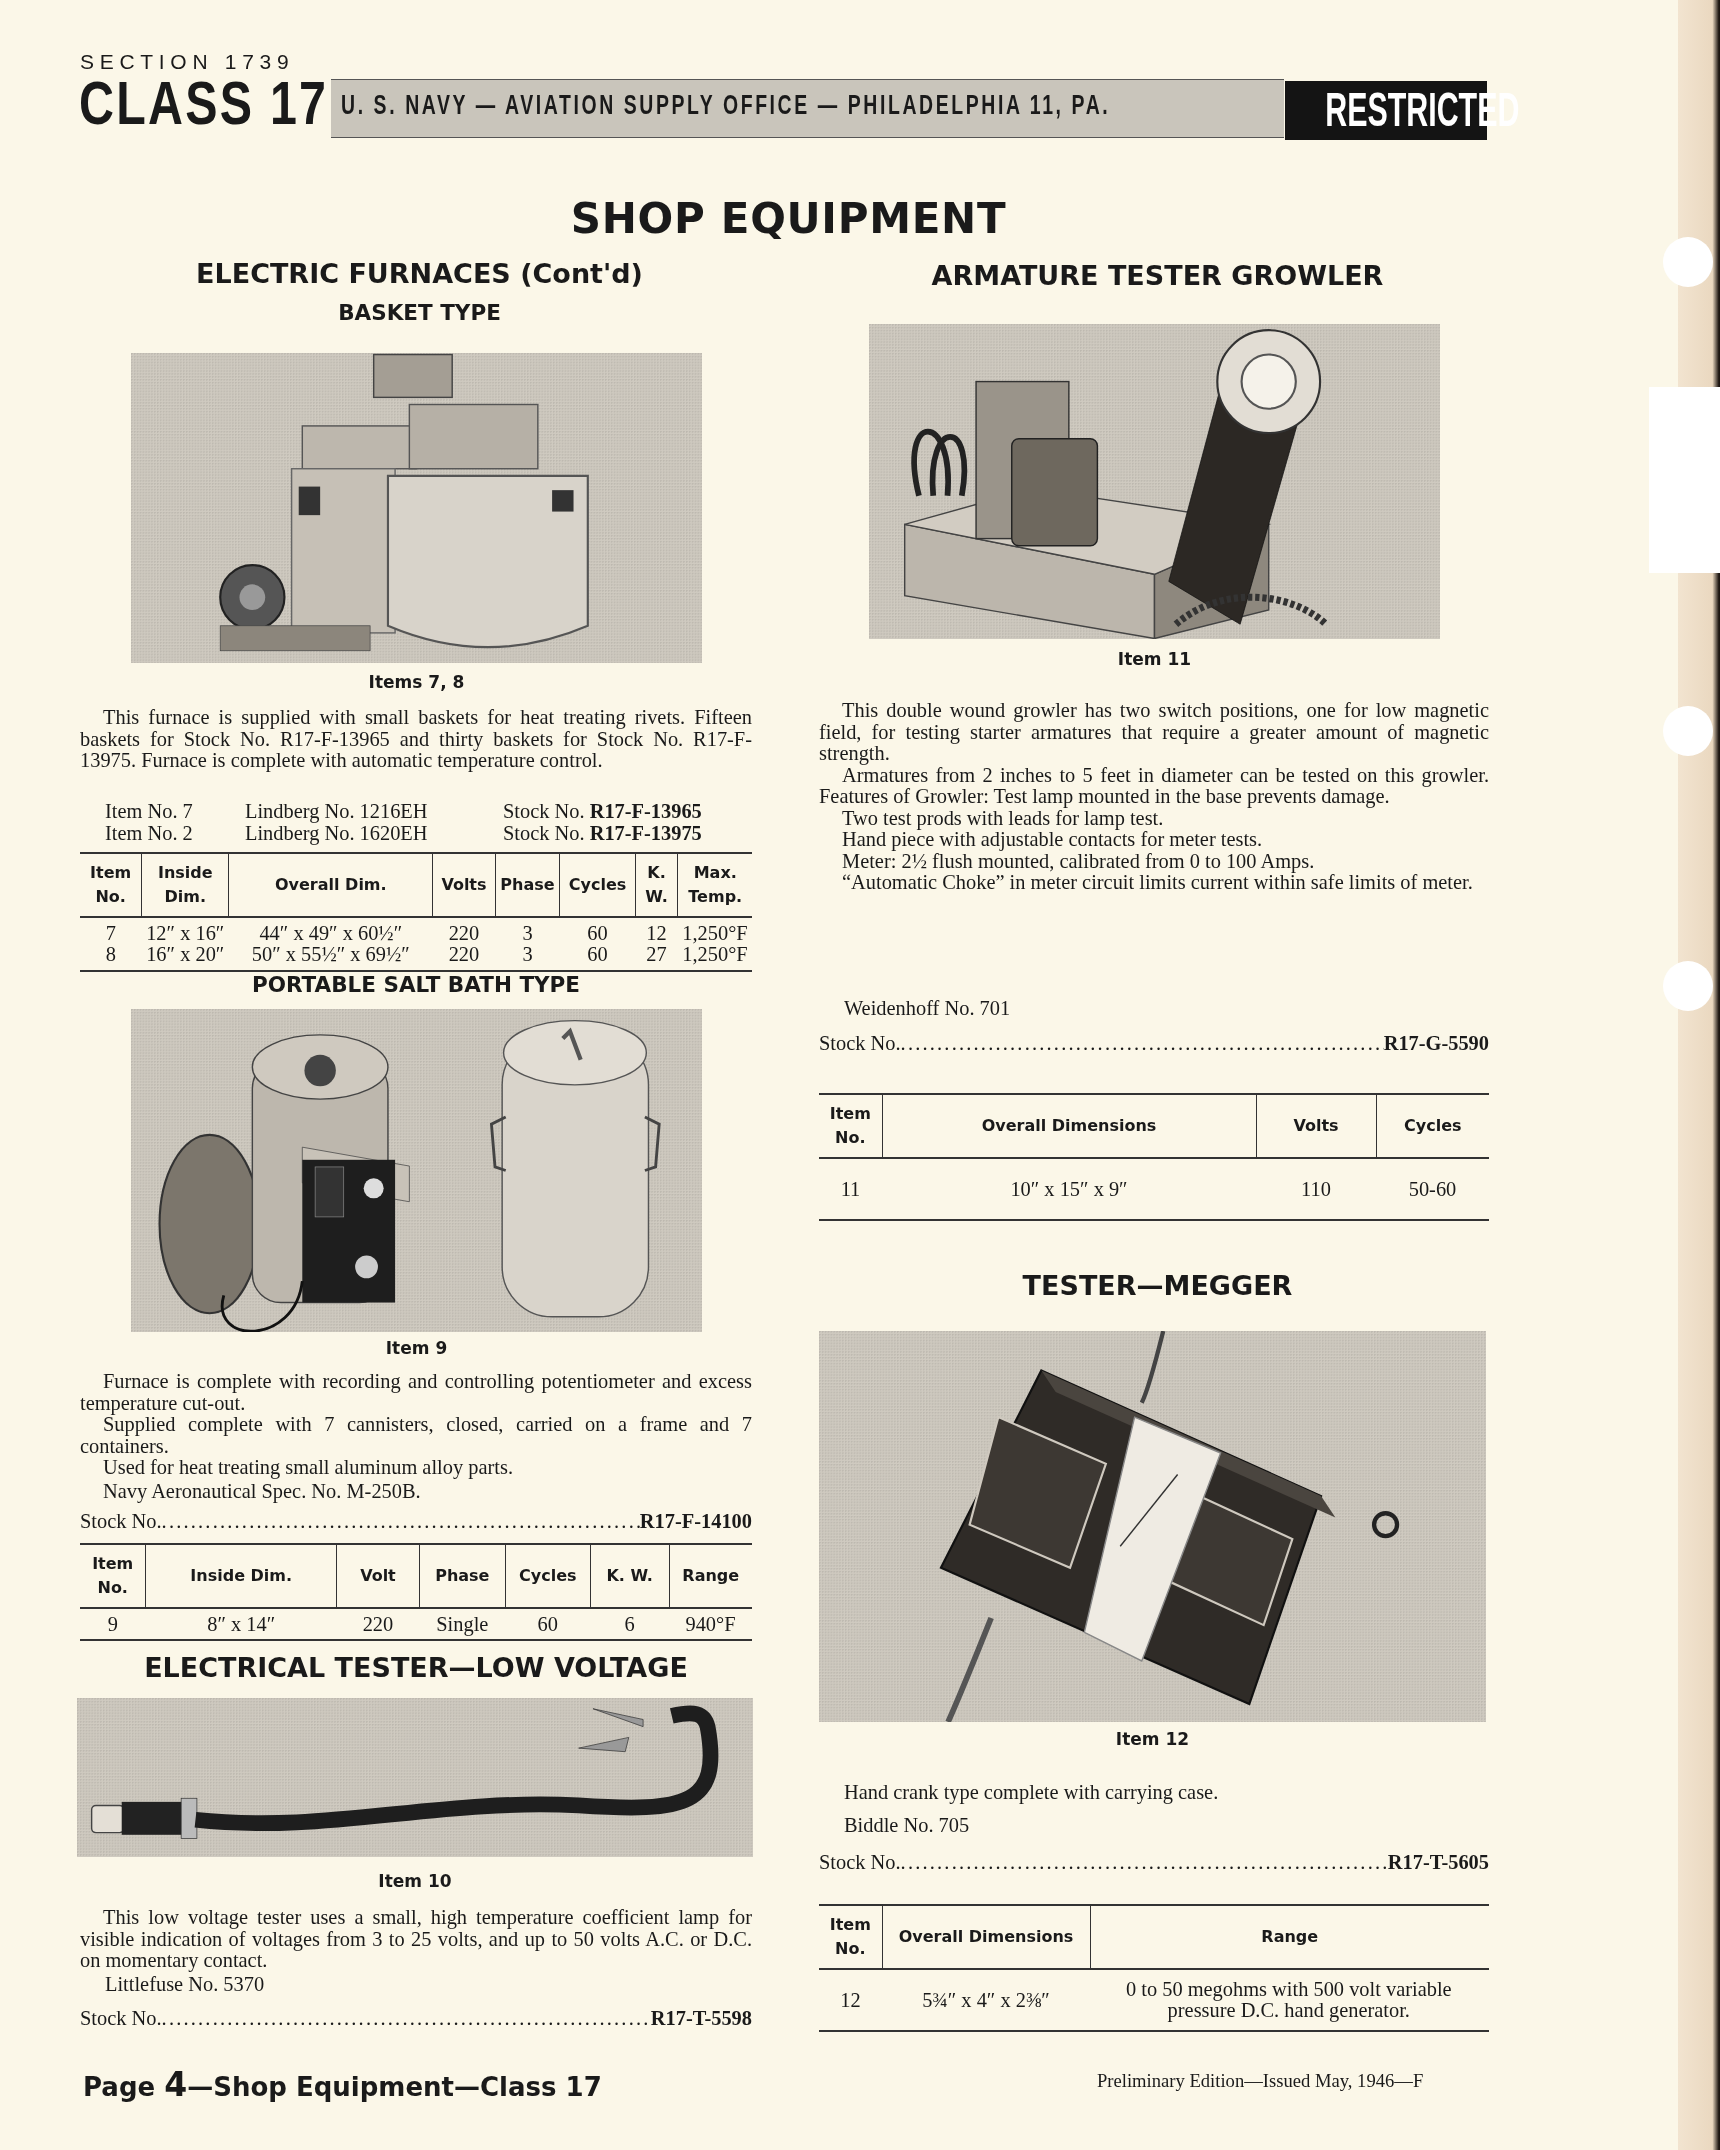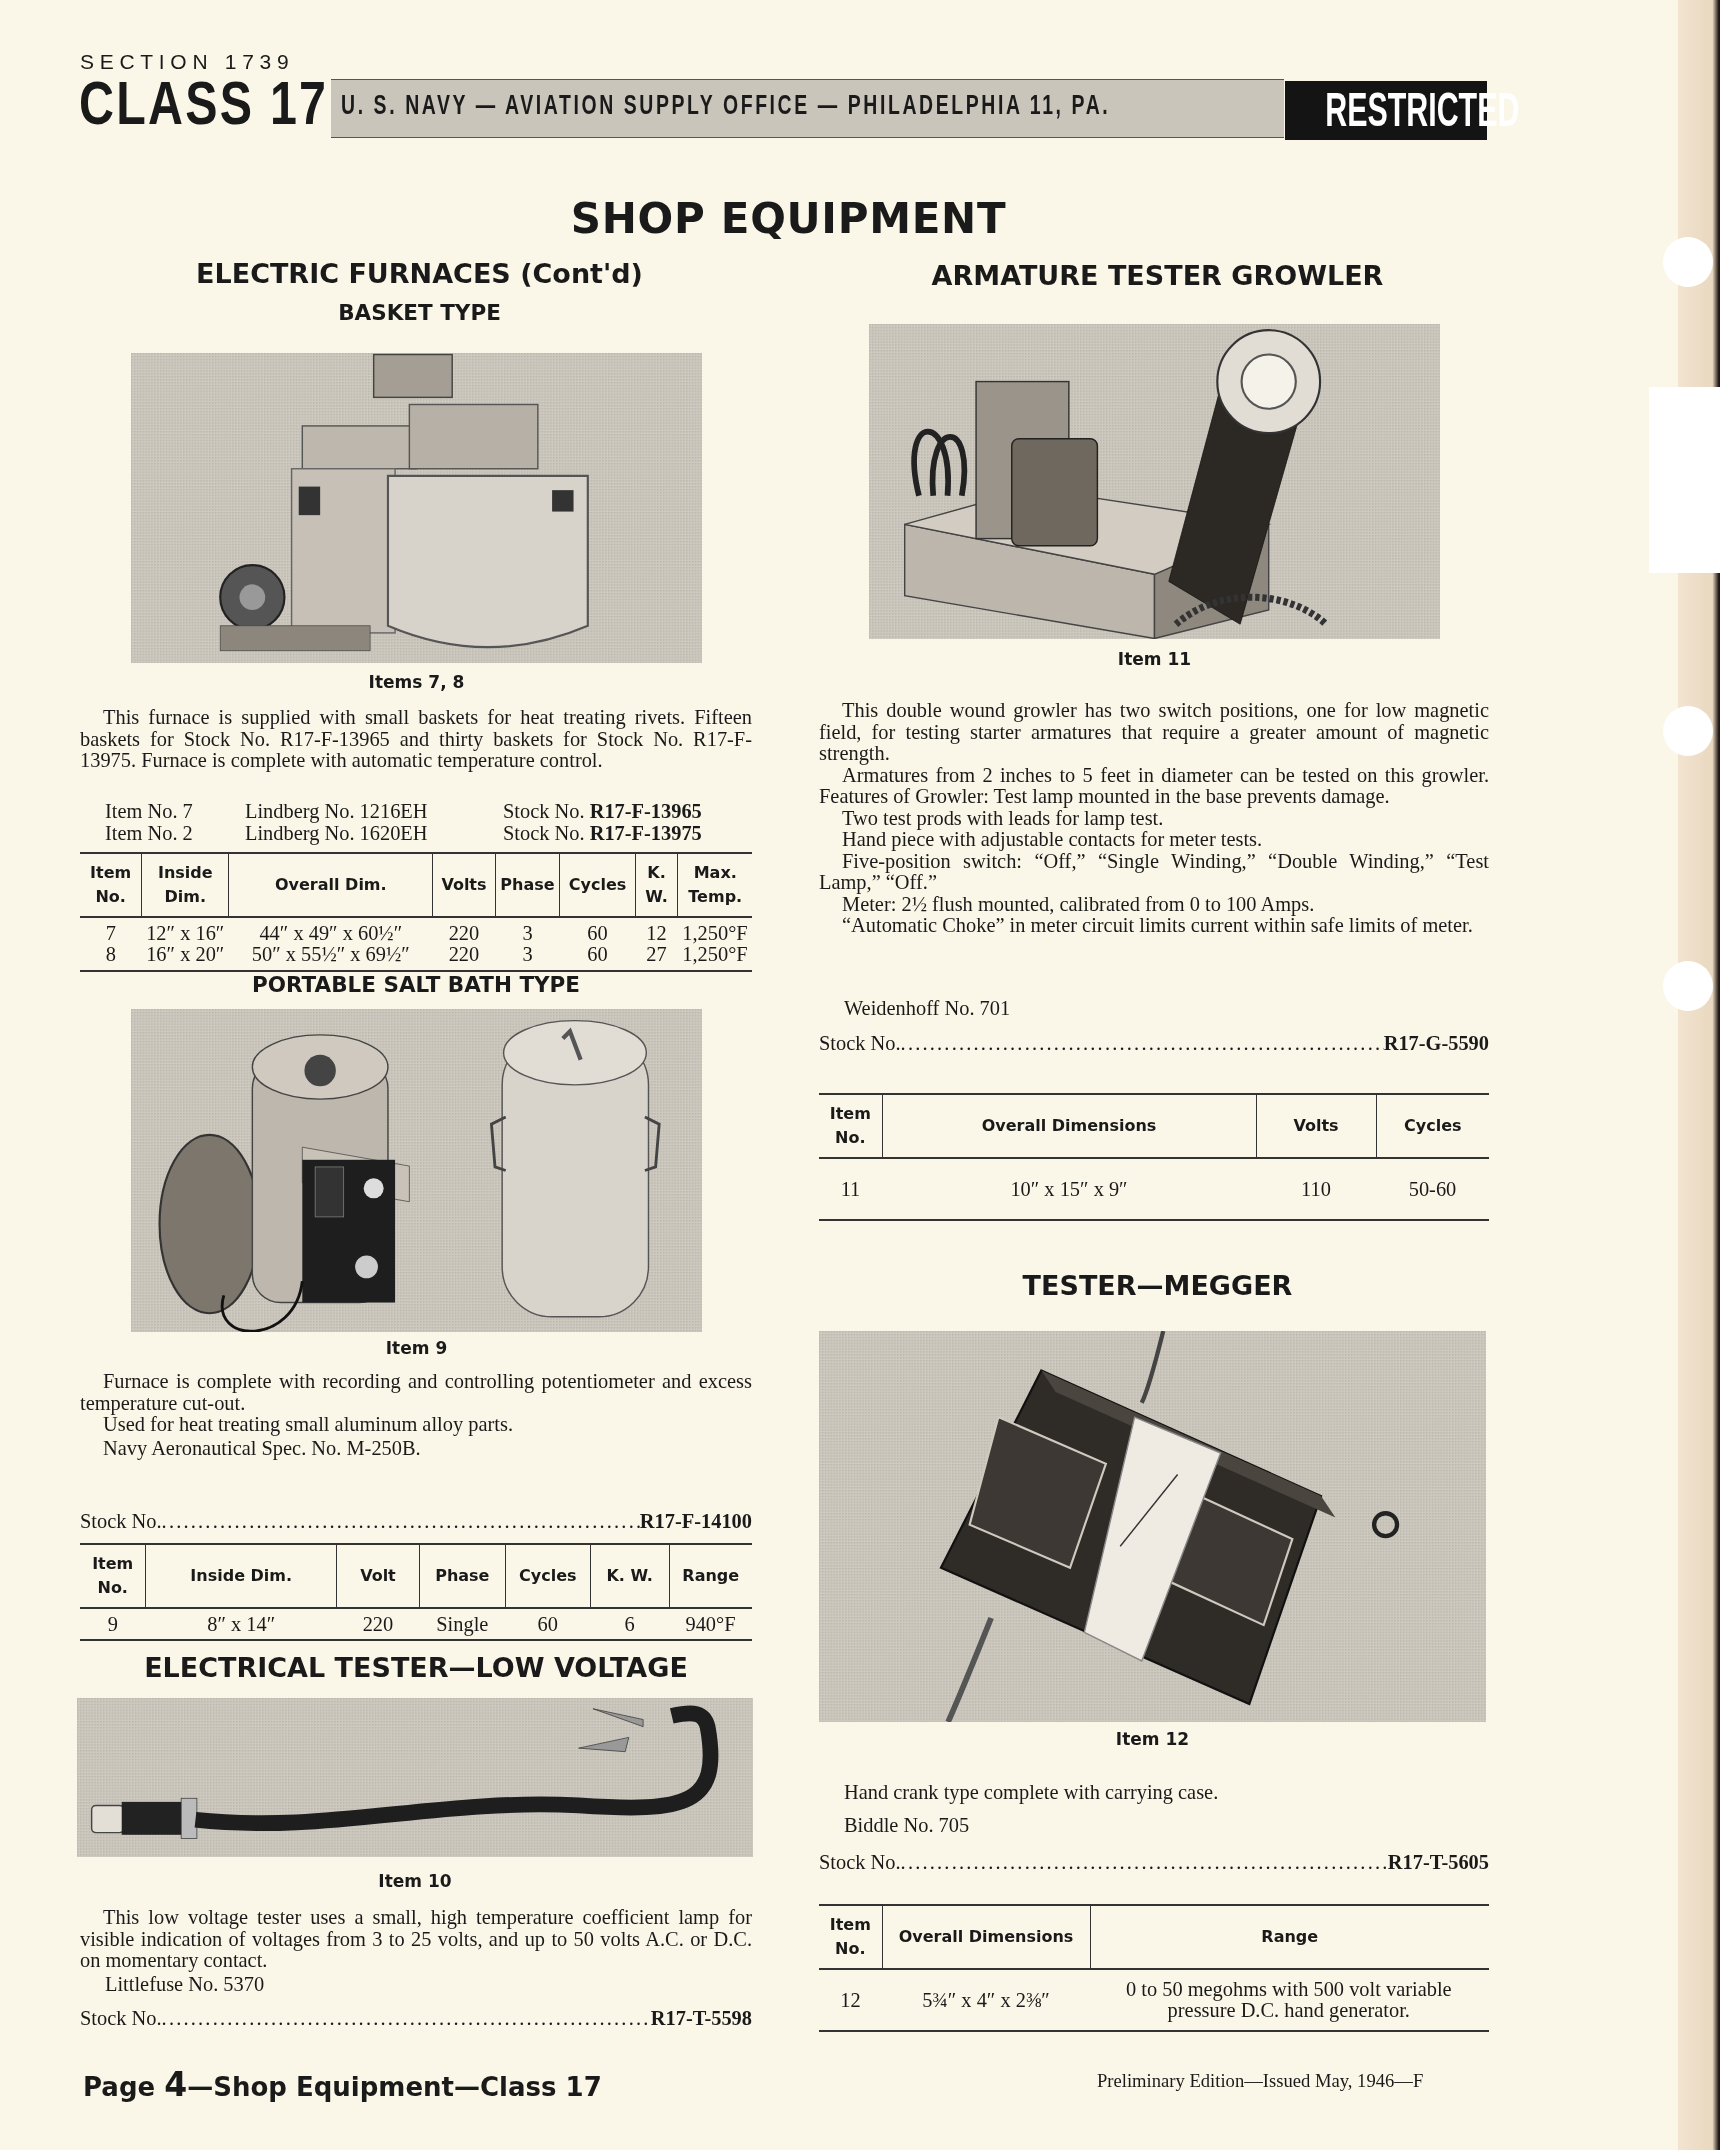--- a/index.html
+++ b/index.html
@@ -167,20 +167,21 @@
     <ellipse cx="622" cy="60" rx="100" ry="45" fill="#e2ddd4" stroke="#555" stroke-width="2"></ellipse>
     <path d="M605 40 L 615 30 L 630 70" stroke="#555" stroke-width="6" fill="none"></path>
     <path d="M525 150 L 505 160 L 510 220 L 525 225" fill="none" stroke="#444" stroke-width="4"></path>
     <path d="M720 150 L 740 160 L 735 220 L 720 225" fill="none" stroke="#444" stroke-width="4"></path>
   </svg>
 </div>
 <div class="abs caption" style="left:131px;width:571px;top:1338px;">Item 9</div>
 
 <div class="abs" style="left:80px;width:672px;top:1371px;">
   <p class="para">Furnace is complete with recording and controlling potentiometer and excess temperature cut-out.</p>
+  <p class="para">Supplied complete with 7 cannisters, closed, carried on a frame and 7 containers.</p>
   <p class="para">Used for heat treating small aluminum alloy parts.</p>
   <p class="para" style="margin-top:2.9px">Navy Aeronautical Spec. No. M-250B.</p>
 </div>
 <div class="abs stockline" style="left:80px;width:672px;top:1510px;">
   <span>Stock No.</span>
   <span class="dots"></span>
   <span class="val">R17-F-14100</span>
 </div>
 
 <table class="spec" style="left:80px;top:1543px;width:672px;">
@@ -256,21 +257,20 @@
     <path d="M430 420 C 500 360, 600 380, 640 420" fill="none" stroke="#333" stroke-width="10" stroke-dasharray="6 4"></path>
   </svg>
 </div>
 <div class="abs caption" style="left:869px;width:571px;top:649px;">Item 11</div>
 
 <div class="abs" style="left:819px;width:670px;top:700px;">
   <p class="para">This double wound growler has two switch positions, one for low magnetic field, for testing starter armatures that require a greater amount of magnetic strength.</p>
   <p class="para">Armatures from 2 inches to 5 feet in diameter can be tested on this growler. Features of Growler: Test lamp mounted in the base prevents damage.</p>
   <p class="para">Two test prods with leads for lamp test.</p>
   <p class="para">Hand piece with adjustable contacts for meter tests.</p>
-  <p class="para">Five-position switch: “Off,” “Single Winding,” “Double Winding,” “Test Lamp,” “Off.”</p>
   <p class="para">Meter: 2½ flush mounted, calibrated from 0 to 100 Amps.</p>
   <p class="para">“Automatic Choke” in meter circuit limits current within safe limits of meter.</p>
 </div>
 <div class="abs line" style="left:844px;top:998px;">Weidenhoff No. 701</div>
 <div class="abs stockline" style="left:819px;width:670px;top:1032px;">
   <span>Stock No.</span>
   <span class="dots"></span>
   <span class="val">R17-G-5590</span>
 </div>
 

